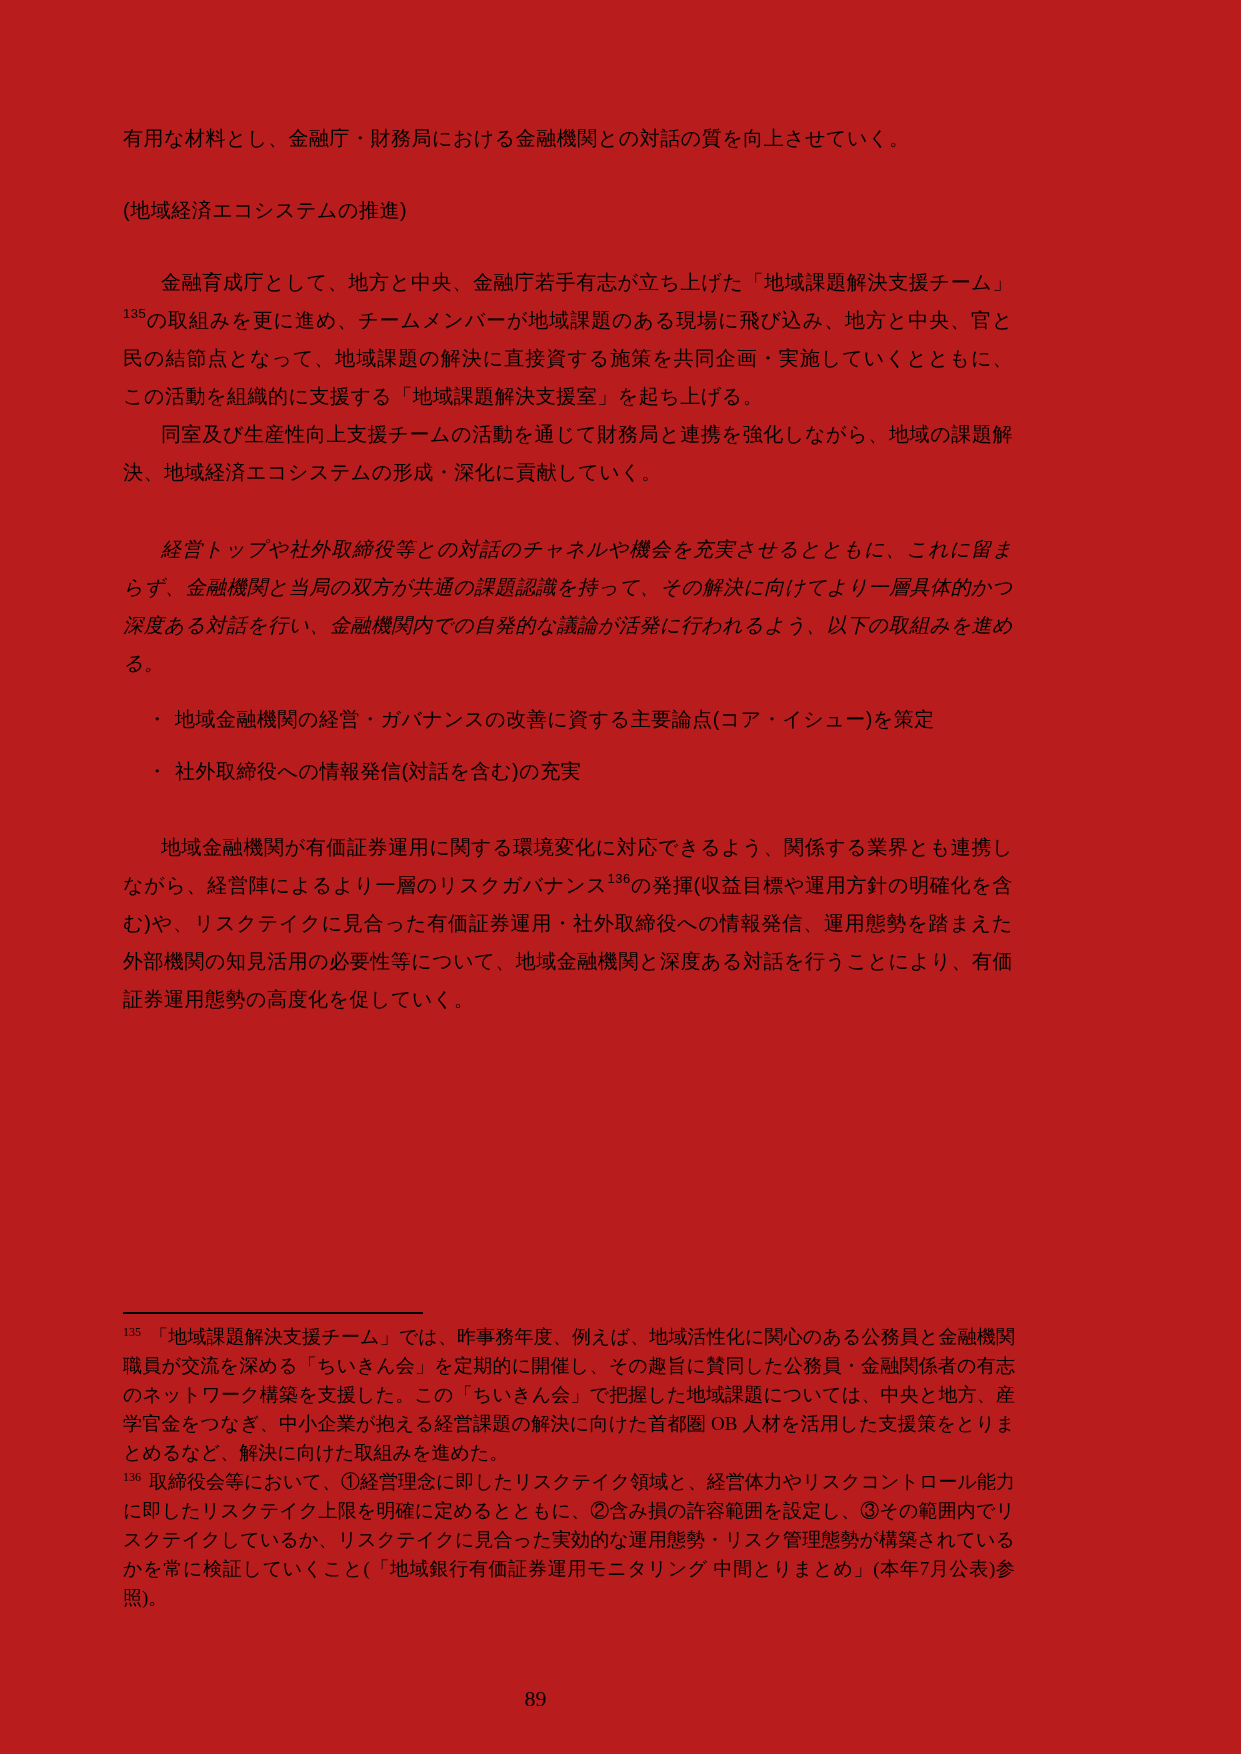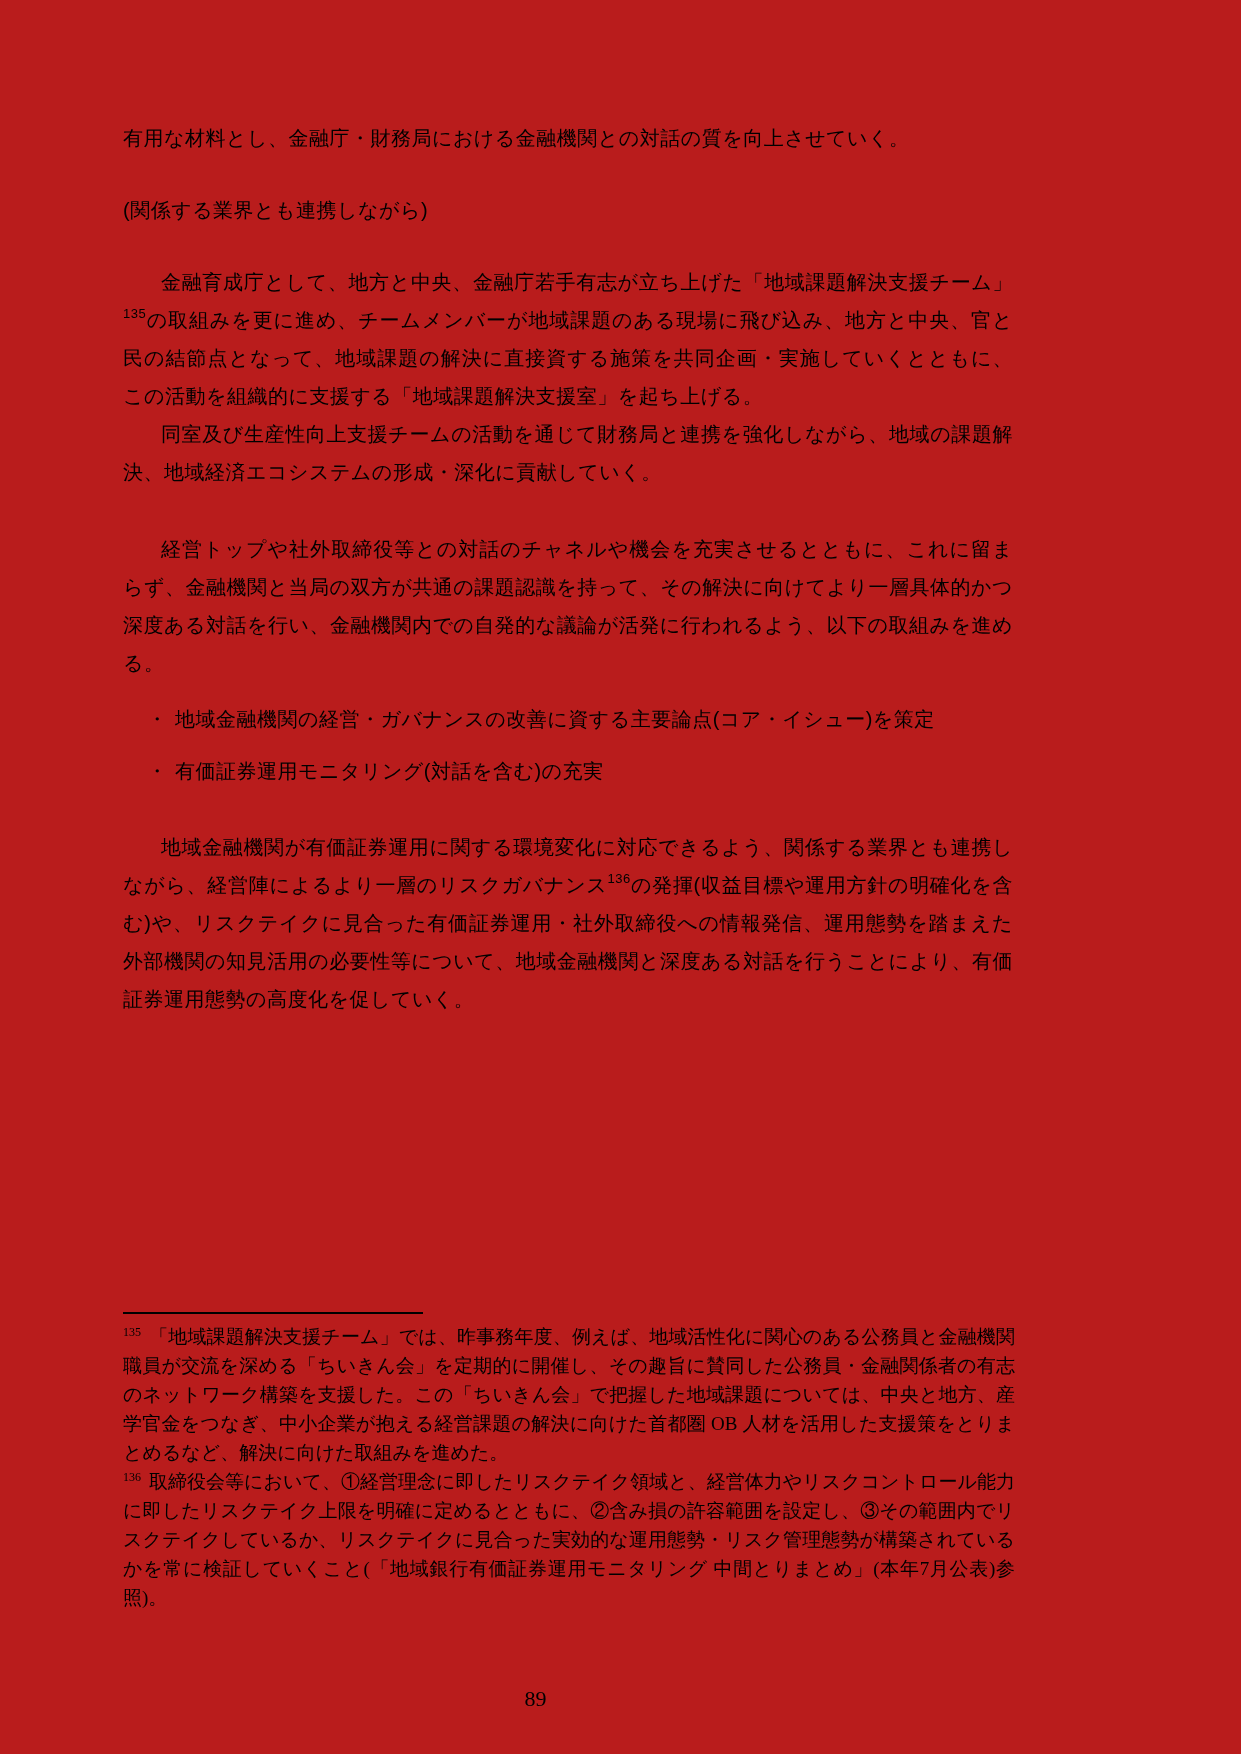--- a/index.html
+++ b/index.html
@@ -27,21 +27,21 @@
     line-height: 38px;
     text-align: justify;
     letter-spacing: 0.5px;
   }
   .content p { margin: 0; }
   .indent { text-indent: 38px; }
   .heading { text-indent: 0; }
   .mt-h-eco { margin-top: 34px !important; }
   .mt-p-eco { margin-top: 34px !important; }
   .mt-h-gov { margin-top: 38px !important; }
-  .mt-p-gov { margin-top: 39px !important; }
+  .mt-p-gov { margin-top: 39px !important; font-style: italic; }
   .mt-b1    { margin-top: 18px !important; }
   .mt-b2    { margin-top: 14px !important; }
   .mt-h-sec { margin-top: 36px !important; }
   .mt-p-sec { margin-top: 38px !important; }
   .bullet {
     position: relative;
     padding-left: 52px;
     text-align: justify;
   }
   .bullet .marker {
@@ -92,32 +92,32 @@
 </style>
 </head>
 <body>
 
 <div class="page">
 
   <main class="content">
 
     <p>有用な材料とし、金融庁・財務局における金融機関との対話の質を向上させていく。</p>
 
-    <p class="heading mt-h-eco">(関係する業界とも連携しながら)</p>
+    <p class="heading mt-h-eco">(地域経済エコシステムの推進)</p>
 
     <p class="indent mt-p-eco"><span>金融育成庁として、地方と中央、金融庁若手有志が立ち上げた「地域課題解決支援チーム」</span><sup class="body-ref">135</sup><span>の取組みを更に進め、チームメンバーが地域課題のある現場に飛び込み、地方と中央、官と民の結節点となって、地域課題の解決に直接資する施策を共同企画・実施していくとともに、この活動を組織的に支援する「地域課題解決支援室」を起ち上げる。</span></p>
 
     <p class="indent">同室及び生産性向上支援チームの活動を通じて財務局と連携を強化しながら、地域の課題解決、地域経済エコシステムの形成・深化に貢献していく。</p>
 
 
     <p class="indent mt-p-gov">経営トップや社外取締役等との対話のチャネルや機会を充実させるとともに、これに留まらず、金融機関と当局の双方が共通の課題認識を持って、その解決に向けてより一層具体的かつ深度ある対話を行い、金融機関内での自発的な議論が活発に行われるよう、以下の取組みを進める。</p>
 
     <div class="bullet mt-b1"><span class="marker">・</span><span>地域金融機関の経営・ガバナンスの改善に資する主要論点(コア・イシュー)を策定</span></div>
 
-    <div class="bullet mt-b2"><span class="marker">・</span><span>有価証券運用モニタリング(対話を含む)の充実</span></div>
+    <div class="bullet mt-b2"><span class="marker">・</span><span>社外取締役への情報発信(対話を含む)の充実</span></div>
 
 
     <p class="indent mt-p-sec"><span>地域金融機関が有価証券運用に関する環境変化に対応できるよう、関係する業界とも連携しながら、経営陣によるより一層のリスクガバナンス</span><sup class="body-ref">136</sup><span>の発揮(収益目標や運用方針の明確化を含む)や、リスクテイクに見合った有価証券運用・社外取締役への情報発信、運用態勢を踏まえた外部機関の知見活用の必要性等について、地域金融機関と深度ある対話を行うことにより、有価証券運用態勢の高度化を促していく。</span></p>
 
 
   </main>
 
   <footer class="footnotes">
     <div class="fn-rule"></div>
     <p><sup class="fn-ref">135</sup><span>「地域課題解決支援チーム」では、昨事務年度、例えば、地域活性化に関心のある公務員と金融機関職員が交流を深める「ちいきん会」を定期的に開催し、その趣旨に賛同した公務員・金融関係者の有志のネットワーク構築を支援した。この「ちいきん会」で把握した地域課題については、中央と地方、産学官金をつなぎ、中小企業が抱える経営課題の解決に向けた首都圏 OB 人材を活用した支援策をとりまとめるなど、解決に向けた取組みを進めた。</span></p>

